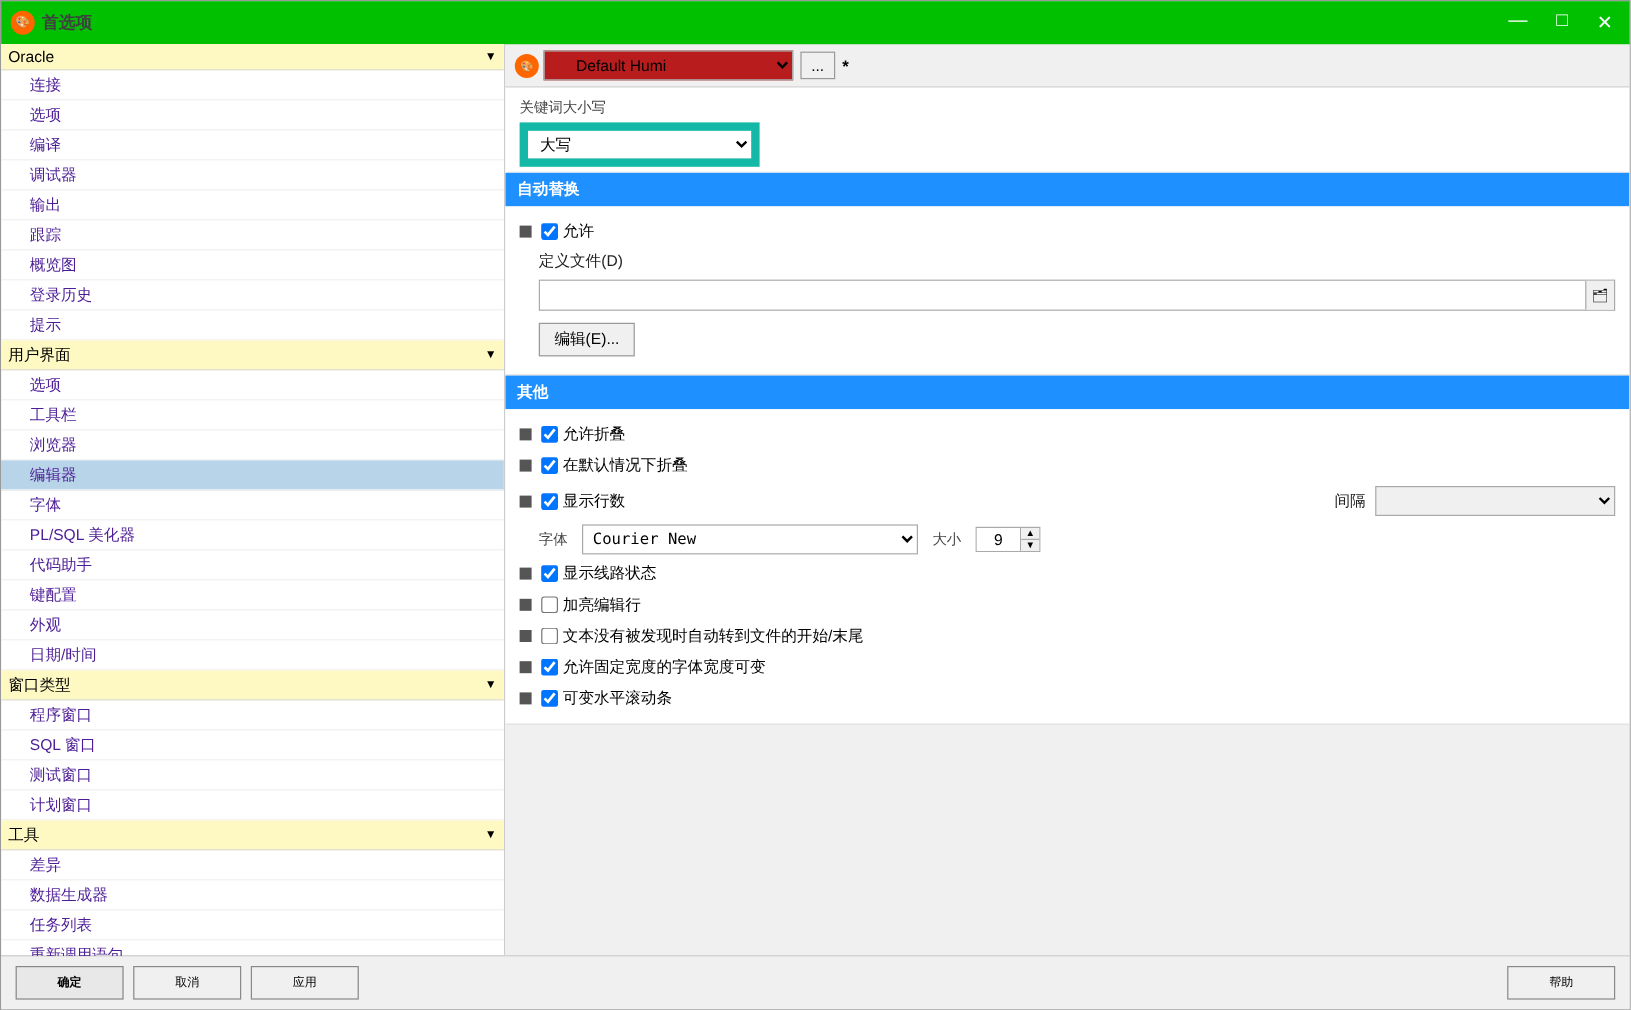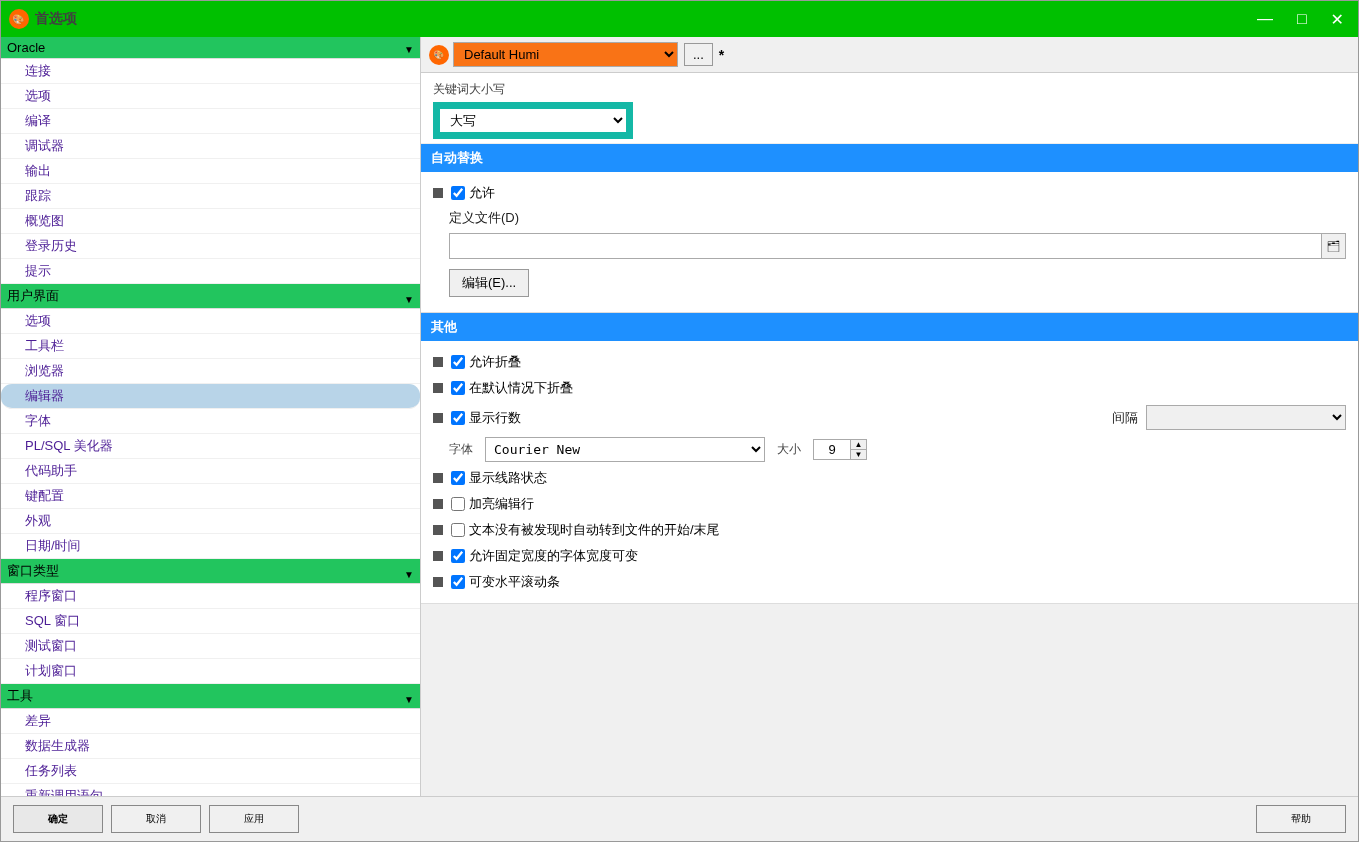--- a/index.html
+++ b/index.html
@@ -67,42 +67,42 @@
     .left-panel {
       width: 420px;
       background: white;
       border-right: 1px solid #ccc;
       display: flex;
       flex-direction: column;
       flex-shrink: 0;
     }
     .tree-section {
       display: flex;
-      align-items: flex-end;
+      align-items: center;
       padding: 3px 6px;
-      background: #22c55e;
+      background: #fef9c3;
       border-bottom: 1px solid #ddd;
       cursor: pointer;
     }
     .tree-section-label {
       font-size: 13px;
       font-weight: normal;
     }
     .tree-section-arrow {
       margin-left: auto;
       font-size: 10px;
     }
     .tree-item {
       padding: 3px 6px 3px 24px;
       cursor: pointer;
       font-size: 13px;
       color: #4c1d95;
       border-bottom: 1px solid #f0f0f0;
     }
-    .tree-item.selected { background: #b8d4e8; border-radius: 11px; }
+    .tree-item.selected { background: #b8d4e8; }
     .right-panel {
       flex: 1;
       background: #f0f0f0;
       display: flex;
       flex-direction: column;
       overflow: hidden;
     }
     .right-toolbar {
       display: flex;
       align-items: center;
@@ -410,21 +410,21 @@
 
         </div>
       </div>
     </div>
 
     <div class="right-panel">
 
       <div class="right-toolbar">
         <div class="profile-select">
           <div style="width:20px;height:20px;background:#ff6600;border-radius:50%;display:flex;align-items:center;justify-content:center;font-size:9px;color:white;flex-shrink:0;">🎨</div>
-          <select style="width:225px;border:1px solid #aaa;padding:3px 6px;font-size:13px;background:#f97316;">
+          <select style="width:208px;border:1px solid #aaa;padding:3px 22px;font-size:13px;background:#b91c1c;">
             <option>Default Humi</option>
           </select>
         </div>
         <button class="profile-btn">...</button>
         <span class="asterisk">*</span>
       </div>
 
       <div class="right-content">
 
         <div class="top-partial">

